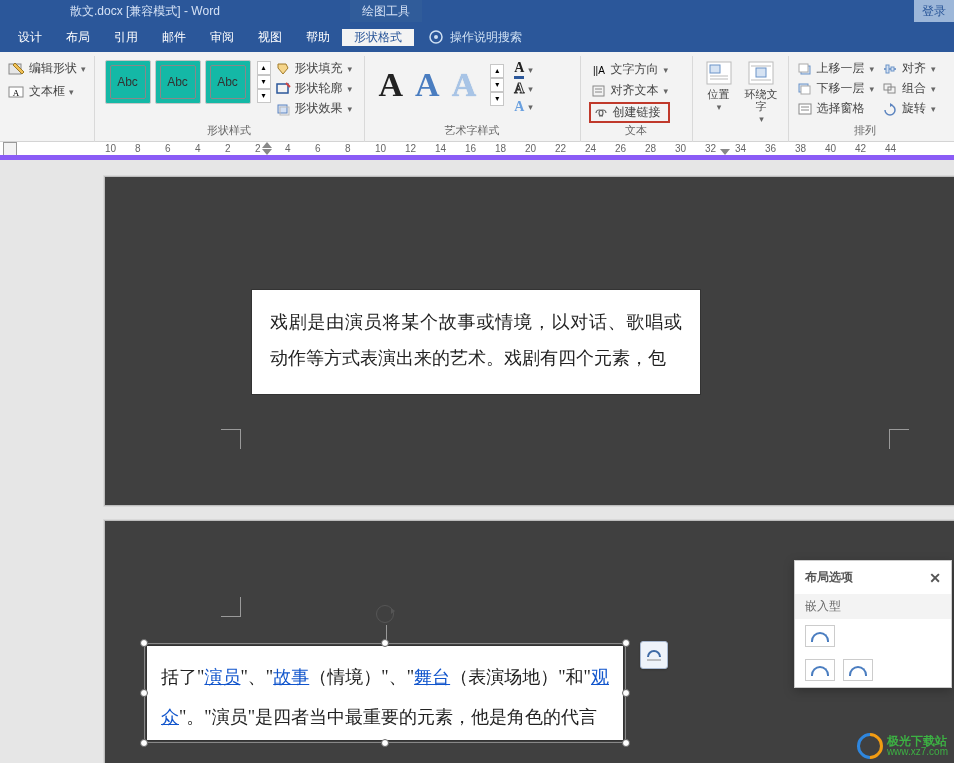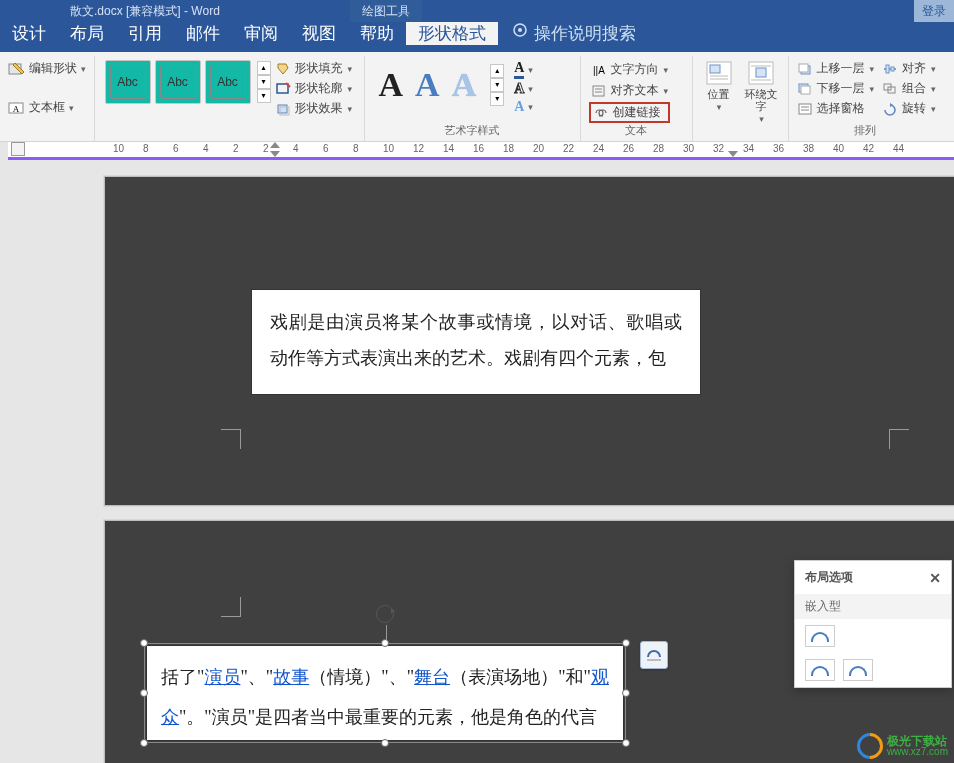--- a/index.html
+++ b/index.html
@@ -43,23 +43,24 @@
     height: 22px;
     padding: 0 8px;
     display: flex;
     align-items: center;
     font-size: 12px;
   }
   .tabbar {
     background: #2b579a;
     height: 30px;
     display: flex;
-    align-items: flex-start;
+    align-items: center;
+    padding-left: 6px;
     color: #fff;
-    font-size: 17px;
+    font-size: 12px;
   }
   .tabbar .tab {
     padding: 0 12px;
     display: flex;
     align-items: center;
     cursor: pointer;
   }
   .tabbar .tab.active {
     background: #f3f3f3;
     color: #2b579a;
@@ -92,21 +93,21 @@
     height: 86px;
   }
   .ribbon-group .group-label {
     text-align: center;
     color: #666;
     font-size: 11px;
     padding-bottom: 2px;
   }
   .ribbon-body { display: flex; flex: 1; align-items: flex-start; }
   .edit-shape-col {
-    display: flex; flex-direction: column; gap: 22px; padding: 4px 2px 0 2px;
+    display: flex; flex-direction: column; gap: 6px; padding: 4px 2px 0 2px;
   }
   .ed-item { display: flex; align-items: center; gap: 3px; color: #444; cursor: pointer; }
   .dd { font-size: 9px; color: #666; margin-left: 1px; }
   .style-gallery {
     display: flex; gap: 4px; align-items: center; padding: 4px 0 0 4px;
   }
   .style-box {
     width: 46px; height: 44px; border: 1px solid #c7c7c7; background:#14b8a6;
     display:flex; align-items:center; justify-content:center; font-size:12px; color:#333;
     border-radius:2px; cursor:pointer;
@@ -126,22 +127,22 @@
   .textgroup { display:flex; flex-direction:column; gap:2px; padding:4px 2px 0 2px;}
   .textitem { display:flex; align-items:center; gap:4px; color:#444; cursor:pointer; font-size:12px; white-space:nowrap; padding:1px 2px;}
   .textitem.highlight { border:2px solid #c0392b; padding:0px 2px; }
   .pos-wrap-col { display:flex; gap:4px; padding:2px 0 0 2px; align-items:flex-start;}
   .bigbtn { display:flex; flex-direction:column; align-items:center; gap:2px; cursor:pointer; padding:2px 4px;}
   .bigbtn svg { display:block; }
   .bigbtn .lbl { font-size:11px; color:#444; text-align:center; line-height:12px;}
   .arrange-col { display:flex; flex-direction:column; gap:3px; padding:4px 0 0 2px;}
   .ar-item { display:flex; align-items:center; gap:4px; cursor:pointer; color:#444; font-size:12px; white-space:nowrap;}
   .ruler {
-    background:#fff; height:18px; border-bottom:3px solid #8b5cf6;
-    position:relative; overflow:hidden; margin-top:0;margin-left:8px;
+    background:#fff; height:18px; border-bottom:5px solid #8b5cf6;
+    position:relative; overflow:hidden; margin-top:0;
   }
   .ruler .num { position:absolute; top:1px; font-size:10px; color:#666;}
   .ruler .tab-marker { position:absolute; top:0; left:3px; width:14px; height:14px; border:1px solid #999; background:#f3f3f3;}
   .ruler .indent-top { position:absolute; top:0; width:0; height:0; border-left:5px solid transparent; border-right:5px solid transparent; border-bottom:6px solid #888;}
   .ruler .indent-bot { position:absolute; bottom:0; width:0; height:0; border-left:5px solid transparent; border-right:5px solid transparent; border-top:6px solid #888;}
   .doc-area {
     position: absolute;
     top: 160px;
     left: 0; right: 0; bottom: 0;
     background: #e6e6e6;
@@ -354,20 +355,21 @@
         <div class="shape-eff-item">
           <svg width="16" height="14" viewBox="0 0 16 14">
               <rect x="3" y="3" width="9" height="8" fill="#d4e1f5" stroke="#5c84bf"></rect>
               <rect x="5" y="5" width="9" height="8" fill="none" stroke="#bbb"></rect>
             </svg>
           <span>形状效果</span>
             <span class="dd">▾</span>
         </div>
       </div>
     </div>
+    <div class="group-label">形状样式</div>
   </div>
 
   <div class="ribbon-group" style="min-width:216px;">
     <div class="ribbon-body">
       <div class="art-gallery">
         <span class="artA a1">A</span>
         <span class="artA a2">A</span>
         <span class="artA a3">A</span>
         <div class="gallery-arrows">
           <div class="gbtn">▴</div>

